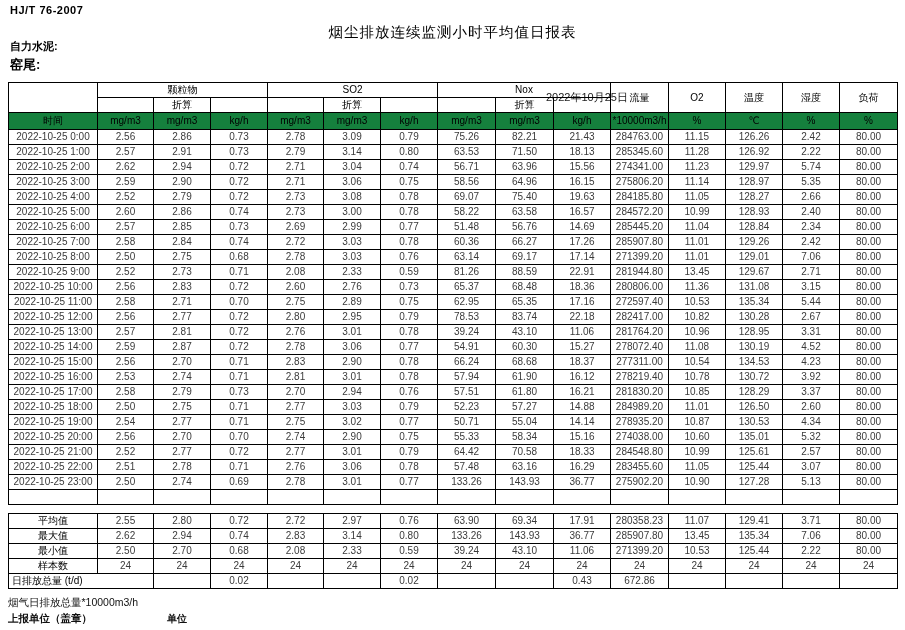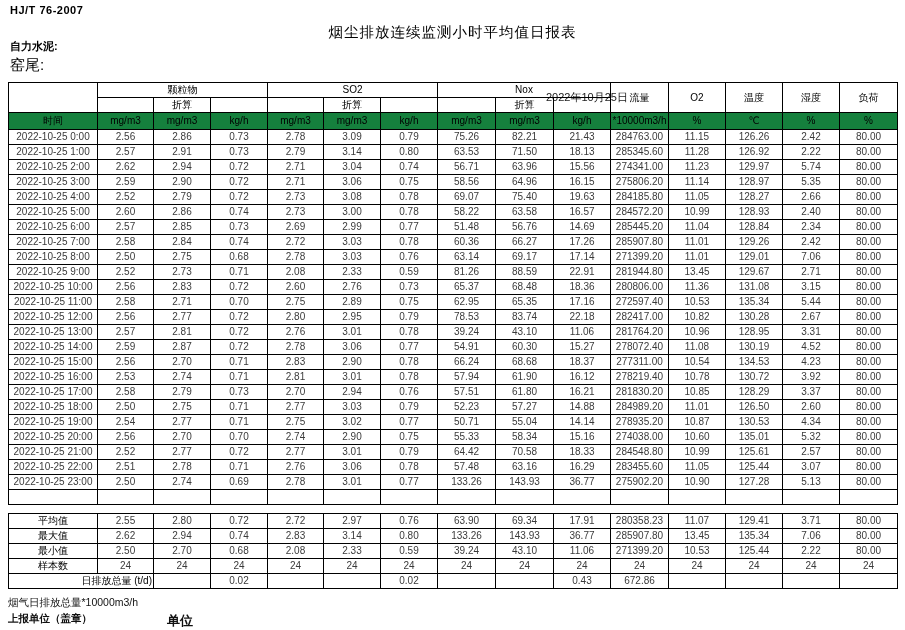--- a/index.html
+++ b/index.html
@@ -1,34 +1,34 @@
 <!DOCTYPE html>
 <html><head>
 <meta charset="utf-8">
 <style>
   html,body{margin:0;padding:0;background:#fff;}
   .page{position:relative;width:905px;height:630px;background:#ffffff;
         font-family:"Liberation Sans","DejaVu Sans",sans-serif;color:#000;overflow:hidden;}
   .std{position:absolute;left:10px;top:4px;font-size:11px;font-weight:bold;letter-spacing:.5px;}
   .title{position:absolute;left:0;top:23px;width:905px;text-align:center;font-size:14.5px;font-weight:normal;letter-spacing:1px;}
   .company{position:absolute;left:10px;top:39px;font-size:11px;font-weight:bold;}
-  .location{position:absolute;left:10px;top:56px;font-size:15px;font-weight:normal;text-align:right;}
+  .location{position:absolute;left:10px;top:56px;font-size:13px;font-weight:bold;text-align:right;}
   .date{position:absolute;left:546px;top:54px;font-size:11px;color:#222;margin-top:36px;}
   table{border-collapse:collapse;table-layout:fixed;}
   td{border:1px solid #000;font-size:10px;height:14px;line-height:14px;padding:0 1px;
      text-align:center;vertical-align:middle;color:#3a3a3a;white-space:nowrap;overflow:hidden;}
   thead td{color:#000;}
   tr.green td{background:#15803d;height:16px;color:#000;}
   .main-table{position:absolute;left:8px;top:82px;padding-left:44px;}
   .summary-table{position:absolute;left:8px;top:513px;}
   .label-cell{color:#000;}
-  .total-label{text-align:right;padding-left:11px;color:#000;}
+  .total-label{text-align:left;padding-left:3px;color:#000;}
   .note{position:absolute;left:8px;top:596px;font-size:10.5px;color:#111;text-align:center;}
   .footline{position:absolute;left:8px;top:612px;font-size:10.5px;font-weight:bold;color:#111;}
-  .unitlab{position:absolute;left:167px;top:612px;font-size:13px;font-weight:bold;color:#111;}
+  .unitlab{position:absolute;left:167px;top:612px;font-size:10px;font-weight:bold;color:#111;}
 </style>
 </head>
 <body>
 
 <div class="page">
   <div class="std">HJ/T 76-2007</div>
   <div class="title">烟尘排放连续监测小时平均值日报表</div>
   <div class="company">自力水泥:</div>
   <div class="location">窑尾:</div>
   <div class="date">2022年10月25日</div>

